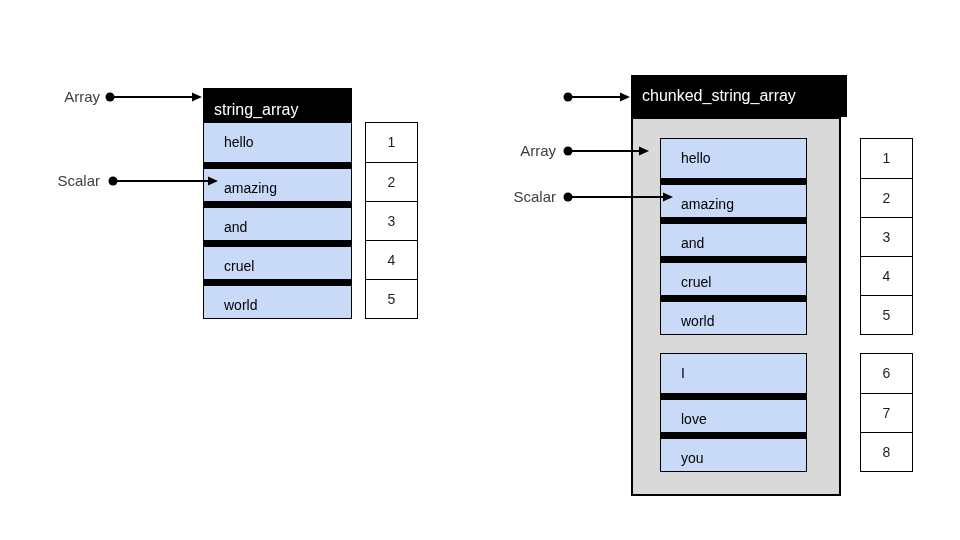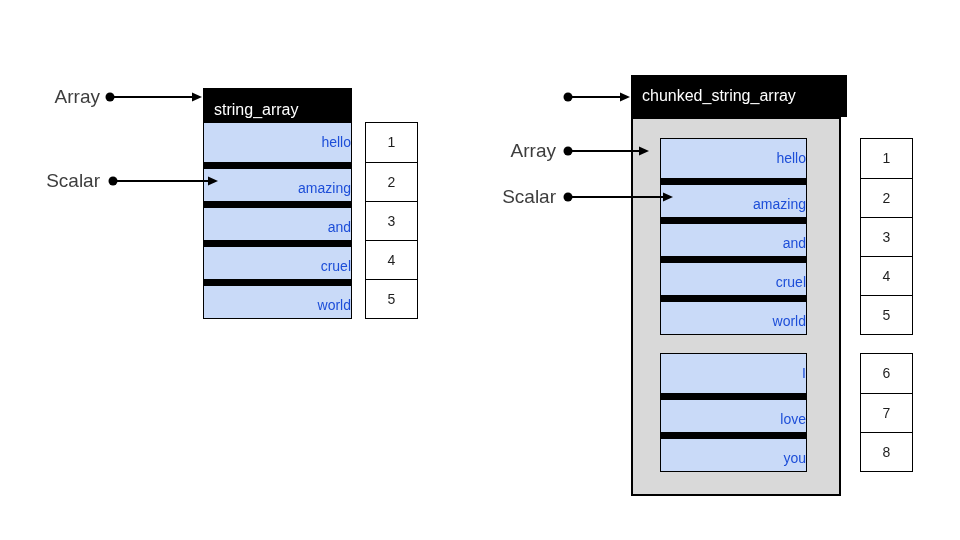--- a/index.html
+++ b/index.html
@@ -9,21 +9,21 @@
     font-family: "Liberation Sans", "DejaVu Sans", sans-serif;
     position: relative;
     overflow: hidden;
   }
   .abs { position: absolute; }
 
   
   .ptr-label {
     position: absolute;
     height: 22px; line-height: 22px;
-    font-size: 19px;
+    font-size: 15px;
     color: #3d3d3d;
     text-align: right;
     white-space: nowrap;
   }
 
   
   .title-bar {
     position: absolute;
     background: #000000;
     color: #ffffff;
@@ -38,23 +38,22 @@
     position: absolute;
     border: 1.5px solid #000000;
     box-sizing: border-box;
     background: #c9daf8;
   }
   .value-table .cell {
     height: 39px; line-height: 39px;
     box-sizing: border-box;
     padding-left: 20px;
     font-size: 14px;
-    color: #1d4ed8;
+    color: #000000;
     background: #c9daf8;
-    text-align: right;
   }
   .value-table .cell + .cell { border-top: 7px solid #000000; }
 
   
   .index-table {
     position: absolute;
     border: 1.5px solid #000000;
     box-sizing: border-box;
     background: #ffffff;
   }

